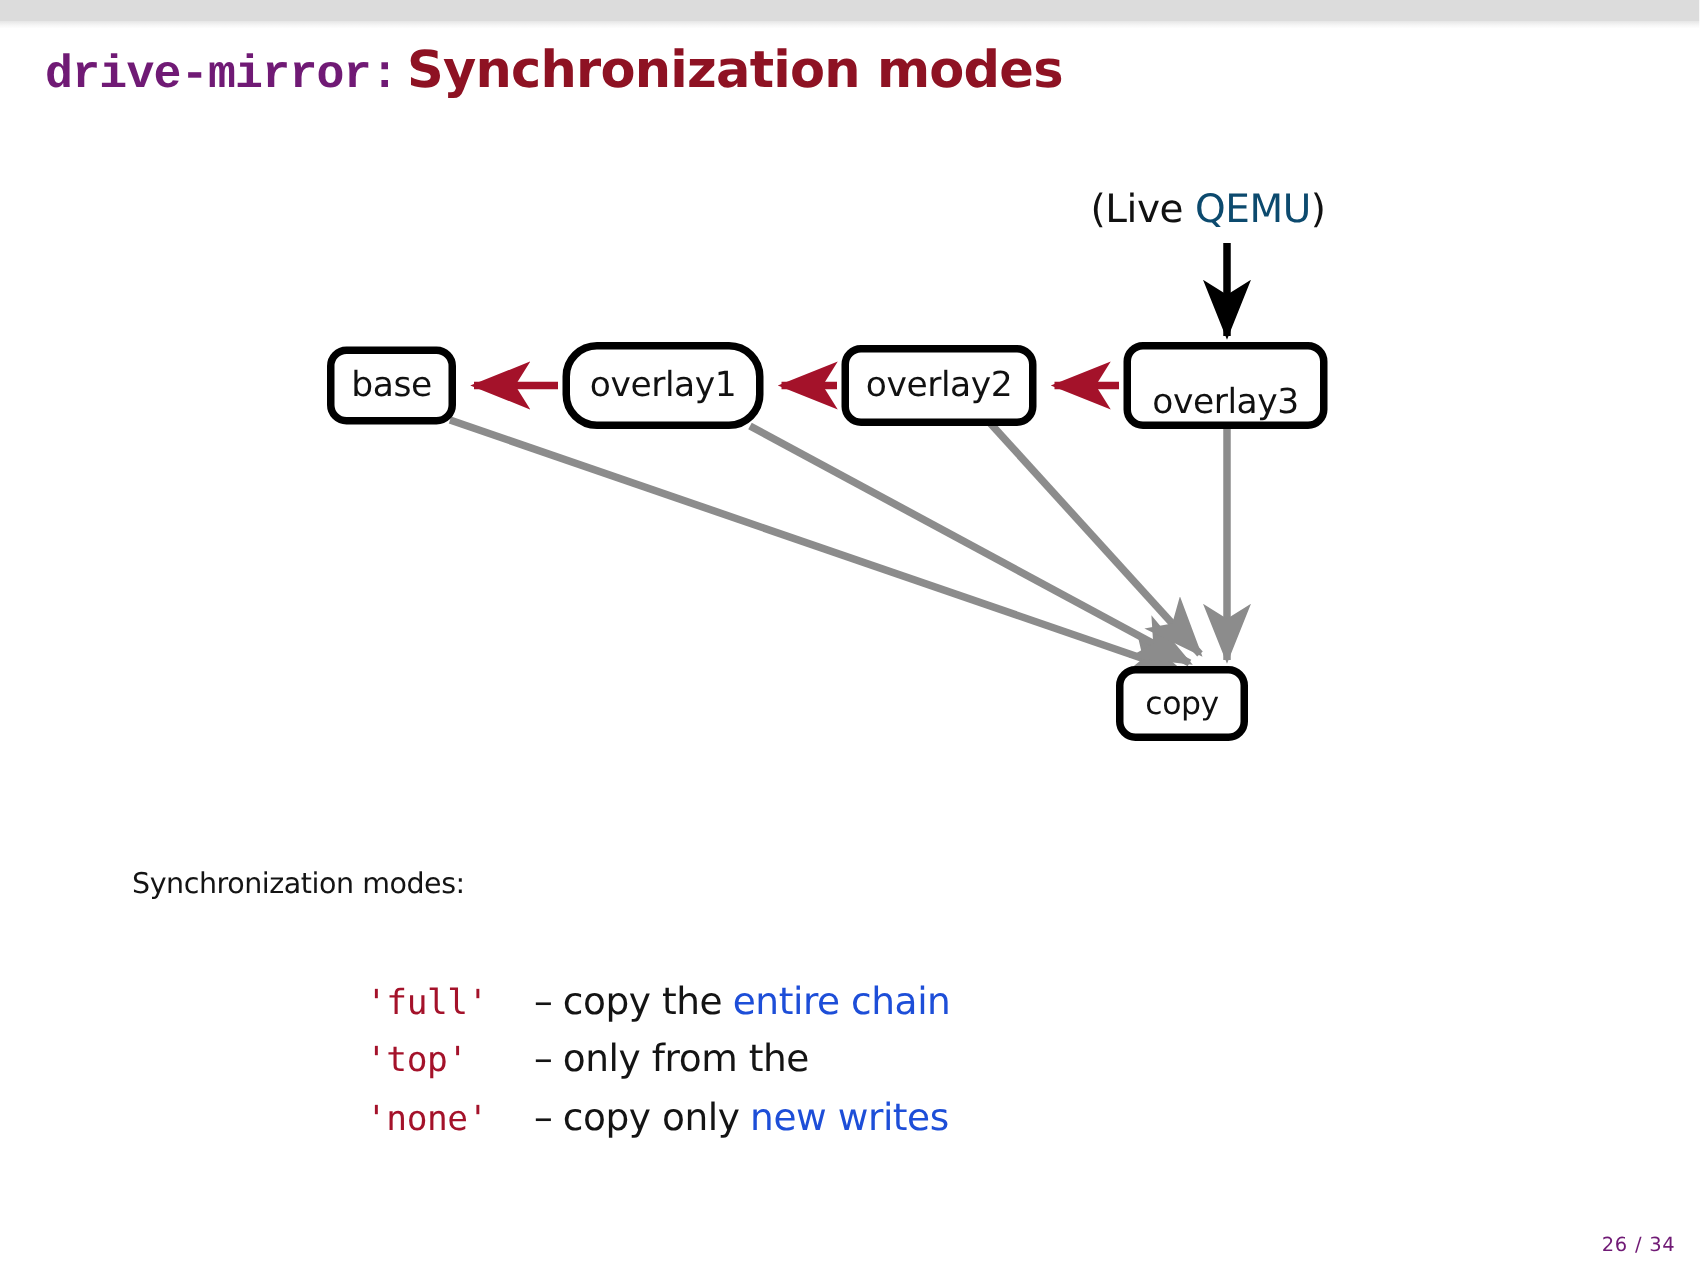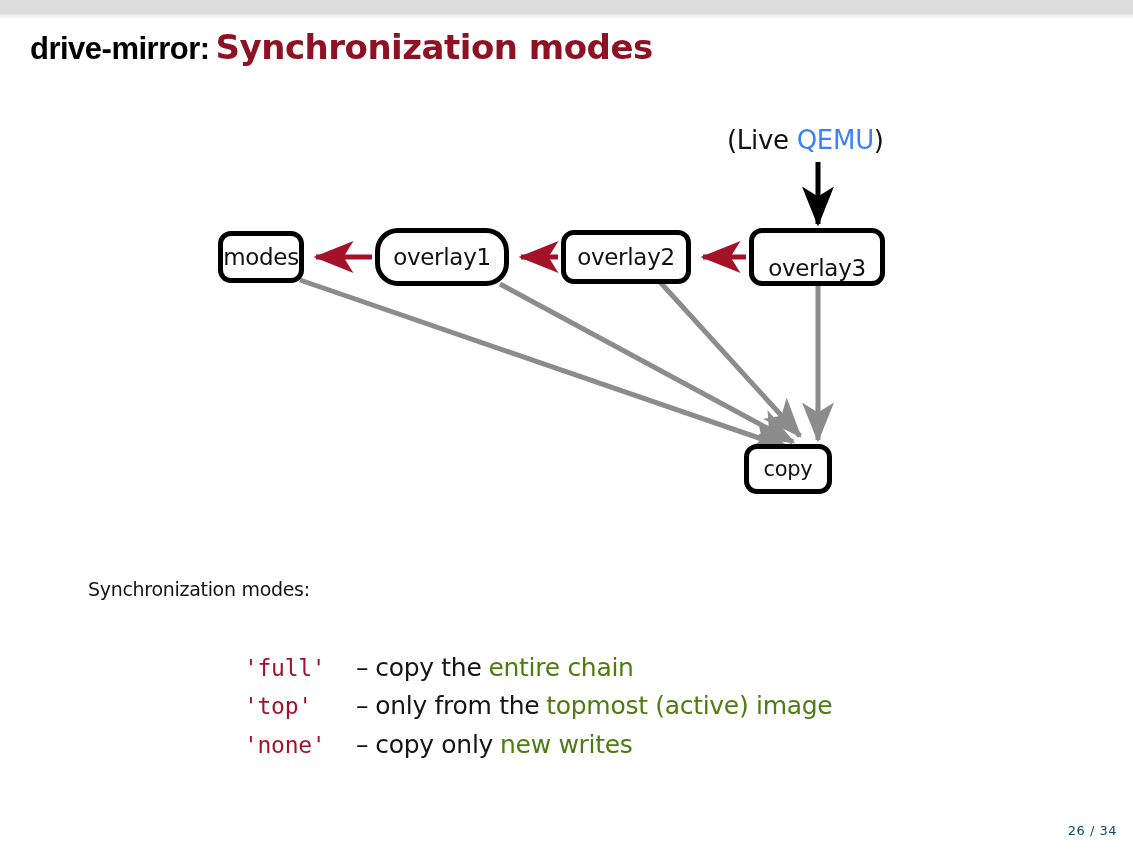--- a/index.html
+++ b/index.html
@@ -33,24 +33,24 @@
 
   
   #slide-title {
     position: absolute;
     left: 30px;
     top: 30px;
     white-space: nowrap;
     line-height: 1;
   }
   #slide-title .mono-part {
-    font-family: Liberation Sans, sans-serif;
+    font-family: Liberation Mono, monospace;
     font-size: 31px;
     font-weight: bold;
-    color: #000000;
+    color: #701a75;
     letter-spacing: -0.5px;
     text-align: center;
   }
   #slide-title .sans-part {
     font-family: "DejaVu Sans", sans-serif;
     font-size: 34px;
     font-weight: bold;
     color: #8e1223;
     letter-spacing: -0.5px;
     margin-left: 6px;
@@ -93,21 +93,21 @@
     position: absolute;
     left: 727px;
     top: 25px;
     font-family: "DejaVu Sans", sans-serif;
     font-size: 26px;
     color: #111111;
     white-space: nowrap;
     letter-spacing: -0.3px;
   }
   #live-qemu-label .accent {
-    color: #3b82f6;
+    color: #0c4a6e;
   }
 
   
   #sync-heading {
     position: absolute;
     left: 88px;
     top: 578px;
     font-family: "DejaVu Sans", sans-serif;
     font-size: 19px;
     color: #141414;
@@ -138,31 +138,31 @@
     font-size: 23px;
     color: #a4122a;
     display: inline-block;
     width: 112px;
   }
   .mode-dash {
     color: #141414;
     margin-right: 7px;
   }
   .mode-plain { color: #141414; }
-  .mode-accent { color: #4d7c0f; }
+  .mode-accent { color: #1d4ed8; }
   .sp { display: inline-block; width: 7px; }
 
   
   #page-number {
     position: absolute;
     right: 16px;
     bottom: 12px;
     font-family: "DejaVu Sans", sans-serif;
     font-size: 13px;
-    color: #0c4a6e;
+    color: #701a75;
     letter-spacing: 0.5px;
   }
 </style>
 </head>
 <body>
 
 <div id="top-bar"></div>
 <div id="top-bar-shadow"></div>
 
 <div id="slide-title">
@@ -190,21 +190,21 @@
 
     <line x1="818" y1="62" x2="818" y2="124" stroke="#000000" stroke-width="5" marker-end="url(#arrow-black)"></line>
 
     <line x1="300" y1="180" x2="788" y2="348" stroke="#8c8c8c" stroke-width="5" marker-end="url(#arrow-gray)"></line>
     <line x1="500" y1="184" x2="793" y2="342" stroke="#8c8c8c" stroke-width="5" marker-end="url(#arrow-gray)"></line>
     <line x1="660" y1="182" x2="800" y2="336" stroke="#8c8c8c" stroke-width="5" marker-end="url(#arrow-gray)"></line>
     <line x1="818" y1="184" x2="818" y2="340" stroke="#8c8c8c" stroke-width="5" marker-end="url(#arrow-gray)"></line>
   </svg>
 
   <div class="node-box" id="node-base">
-    <span>modes</span>
+    <span>base</span>
   </div>
   <div class="node-box" id="node-overlay1">
     <span>overlay1</span>
   </div>
   <div class="node-box" id="node-overlay2">
     <span>overlay2</span>
   </div>
   <div class="node-box" id="node-overlay3">
     <span>overlay3</span>
   </div>
@@ -227,21 +227,20 @@
     <span class="mode-plain">copy the</span>
     <span class="sp"></span>
     <span class="mode-accent">entire chain</span>
   </div>
 
   <div class="mode-line">
     <span class="mode-key">'top'</span>
     <span class="mode-dash">–</span>
     <span class="mode-plain">only from the</span>
     <span class="sp"></span>
-    <span class="mode-accent">topmost (active) image</span>
   </div>
 
   <div class="mode-line">
     <span class="mode-key">'none'</span>
     <span class="mode-dash">–</span>
     <span class="mode-plain">copy only</span>
     <span class="sp"></span>
     <span class="mode-accent">new writes</span>
     <span class="sp"></span>
   </div>

